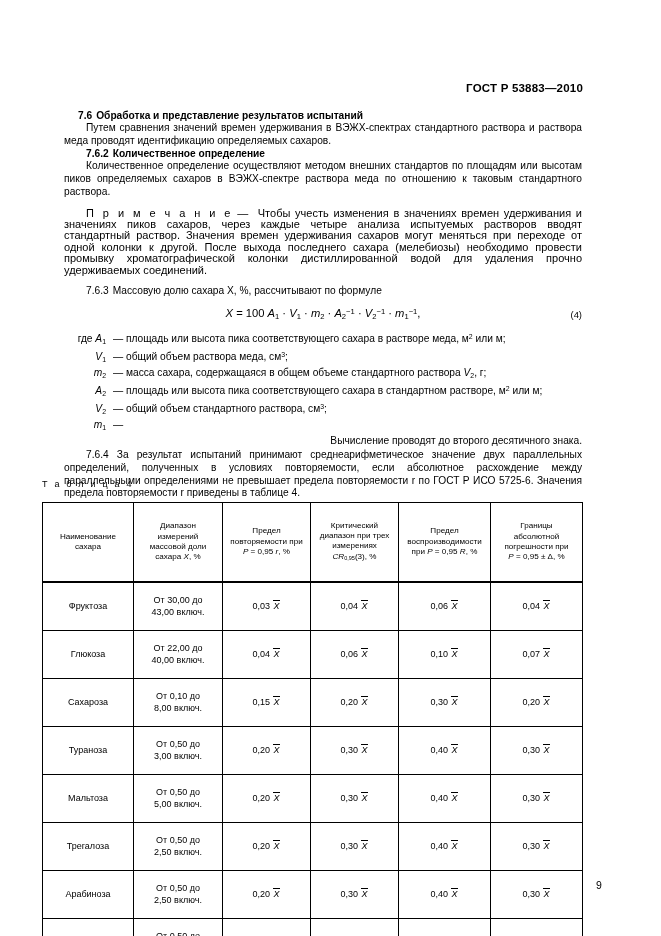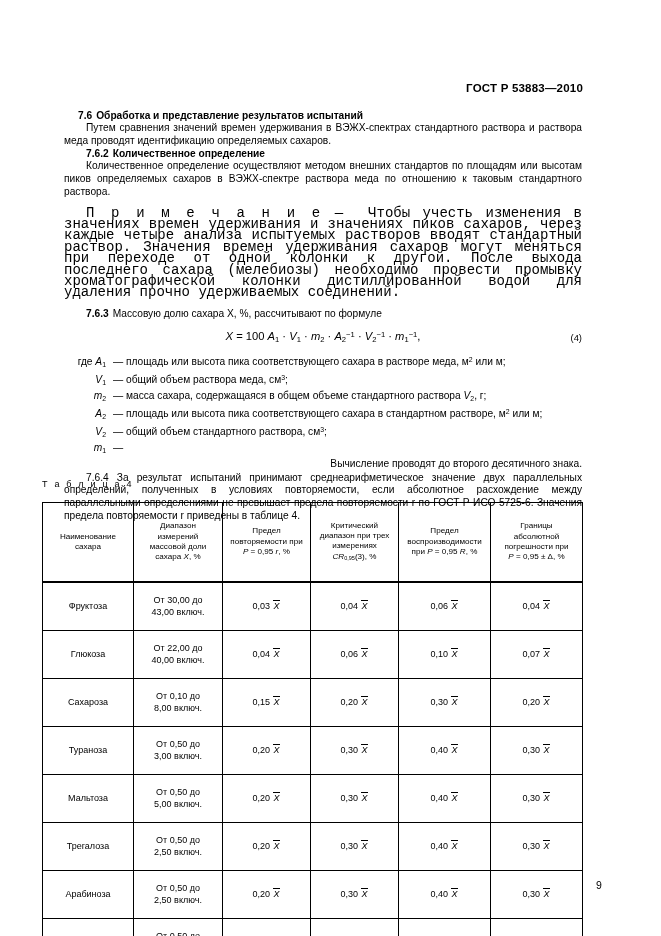--- a/index.html
+++ b/index.html
@@ -60,38 +60,37 @@
 
   p.para {
     font-size: 10.2px;
     line-height: 12.9px;
     margin: 0;
     text-align: justify;
     text-indent: 22px;
   }
 
   .note {
-    font-size: 14px;
+    font-size: 11px;
     line-height: 11.4px;
     margin: 9px 0 0 0;
     text-align: justify;
     text-indent: 22px;
-    font-family: Liberation Mono, monospace;
   }
   .note .sp {
     letter-spacing: 2.1px;
   }
 
   .clause-line {
     font-size: 10.2px;
     line-height: 12.9px;
     margin: 9px 0 0 0;
     text-indent: 22px;
   }
-  .clause-line .num { margin-right: 4px; font-weight: bold; }
+  .clause-line .num { margin-right: 4px; }
 
   
   .formula-row {
     position: relative;
     margin: 9px 0 6px 0;
     height: 17px;
   }
   .formula {
     position: absolute;
     left: 0;

